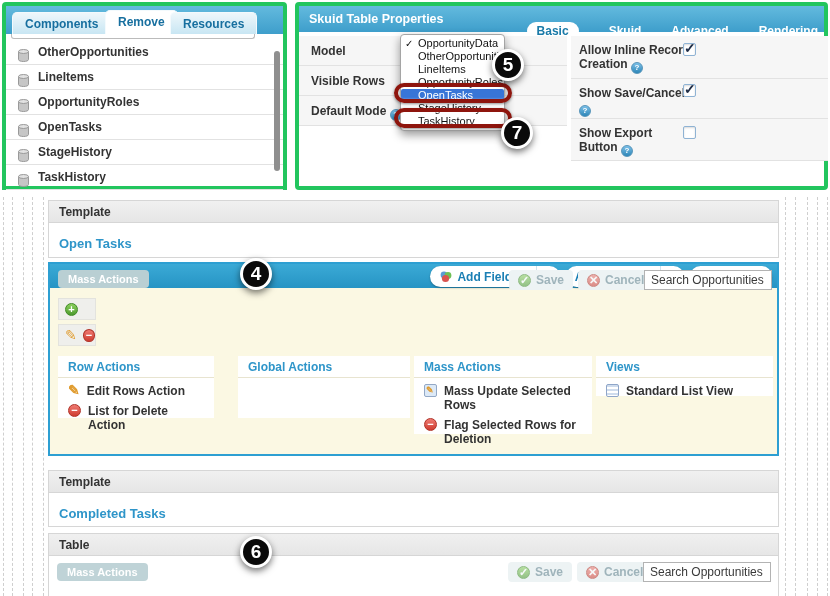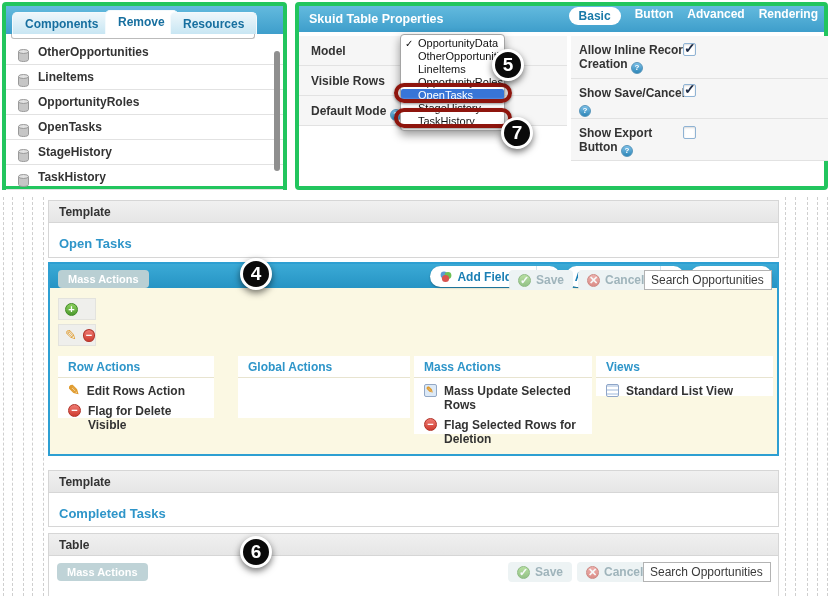--- a/index.html
+++ b/index.html
@@ -25,21 +25,21 @@
   .scroll-remnant { position:absolute; left:5px; top:0; width:244px; height:5px;
     border:1px solid #bbb; border-top:none; border-radius:0 0 3px 3px; }
   .model-row { position:absolute; left:0; width:100%; height:25px; border-bottom:1px solid #e2e2e2;
     font-size:12px; font-weight:600; color:#333; line-height:25px; padding-left:32px; }
   .model-row .dbicon { position:absolute; left:12px; top:6px; }
   .scrollbar { position:absolute; right:3px; top:17px; width:6px; height:120px; background:#8f8f8f; border-radius:3px; }
 
   
   .props-panel { left:295px; top:2px; width:533px; height:188px; }
   .props-title { position:absolute; left:10px; top:6px; font-size:12.5px; font-weight:bold; color:#fff; }
-  .props-tabs { position:absolute; right:6px; top:1px; display:flex; gap:14px; }
+  .props-tabs { position:absolute; right:6px; top:16px; display:flex; gap:30px; align-items:center; }
   .props-tab { font-size:12px; font-weight:bold; color:#fff; cursor:default; }
   .props-tab.active { background:#fff; color:#1a7aa8; padding:2px 10px; border-radius:10px; }
   .prop-row-left { position:absolute; left:0; width:268px; height:30px; background:#f6f6f6;
     border-bottom:1px solid #e2e2e2; font-size:12px; font-weight:bold; color:#333; line-height:30px; padding-left:12px; }
   .prop-row-right { position:absolute; left:272px; width:257px; background:#f6f6f6;
     border-bottom:1px solid #e2e2e2; font-size:12px; font-weight:bold; color:#333; padding:7px 0 0 8px; }
   .prop-row-right .lbl { display:inline-block; width:112px; line-height:14px; vertical-align:top; }
   .checkbox { position:absolute; left:112px; top:7px; width:13px; height:13px; background:#fff;
     border:1px solid #8fb3d4; border-radius:2px; box-shadow:inset 0 1px 2px rgba(0,0,0,.15); }
   .checkbox .mark { position:absolute; left:0px; top:-4px; font-size:14px; font-weight:bold; color:#1d2b45; }
@@ -186,21 +186,21 @@
       </div>
       <div class="scrollbar"></div>
     </div>
   </div>
 
   <div class="panel props-panel">
     <div class="panel-header">
       <div class="props-title">Skuid Table Properties</div>
       <div class="props-tabs">
         <span class="props-tab active">Basic</span>
-        <span class="props-tab">Button</span>
+        <span class="props-tab">Skuid</span>
         <span class="props-tab">Advanced</span>
         <span class="props-tab">Rendering</span>
       </div>
     </div>
 
     <div class="prop-row-left" style="top:30px">
       <span>Model</span>
     </div>
     <div class="prop-row-left" style="top:60px">
       <span>Visible Rows</span>
@@ -309,21 +309,21 @@
     </div>
 
     <div class="col-block" style="left:8px; top:92px; width:156px; height:62px;">
       <div class="col-title">Row Actions</div>
       <div class="col-item">
         <span class="ic pencil">✎</span>
         <span>Edit Rows Action</span>
       </div>
       <div class="col-item">
         <span class="ic circ red">−</span>
-        <span>Flag for Delete Visible</span>
+        <span>List for Delete Action</span>
       </div>
     </div>
     <div class="col-block" style="left:188px; top:92px; width:172px; height:62px;">
       <div class="col-title">Global Actions</div>
     </div>
     <div class="col-block" style="left:364px; top:92px; width:178px; height:78px;">
       <div class="col-title">Mass Actions</div>
       <div class="col-item">
         <span class="ic note-icon"></span>
         <span>Mass Update Selected Rows</span>

